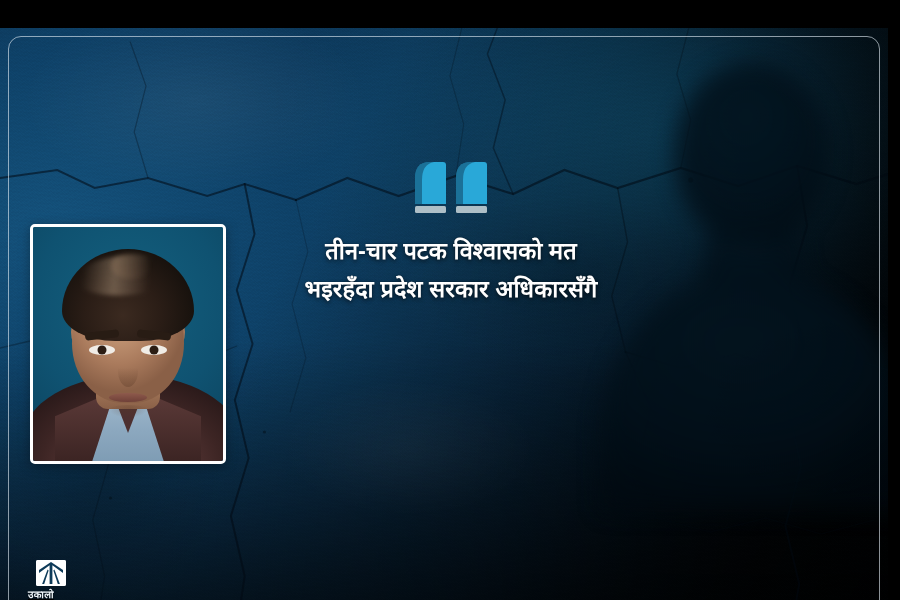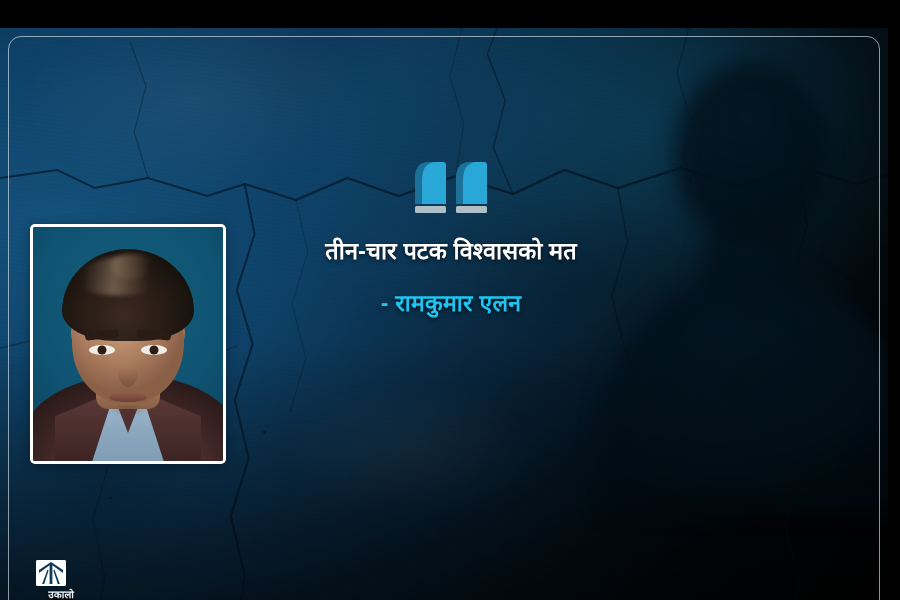--- a/index.html
+++ b/index.html
@@ -248,21 +248,21 @@
     font-size:23px;
     letter-spacing:.3px;
     text-shadow:0 2px 4px rgba(0,0,0,.62);
   }
 
   
   .logo {
     position:absolute;
     left:28px; bottom:28px;
     width:46px;
-    text-align:right;
+    text-align:left;
     text-decoration:underline;
   }
   .logo-mark {
     width:30px; height:26px;
     margin:0 auto;
     background:#ffffff;
     border-radius:2px;
     position:relative;
     overflow:hidden;
   }
@@ -375,23 +375,23 @@
         </g>
         <g fill="#0d3a58" fill-opacity="0.5">
           <path d="M3 18 Q3 2 18 2 L22 2 Q10 4 10 20 L10 44 L3 44 Z"></path>
           <path d="M44 18 Q44 2 59 2 L63 2 Q51 4 51 20 L51 44 L44 44 Z"></path>
         </g>
       </svg>
     </span>
 
     <div class="quote-body">
       <span class="ln">तीन-चार पटक विश्वासको मत</span>
+      <span class="ln">भइरहँदा प्रदेश सरकार अधिकारसँगै</span>
     </div>
 
-    <div class="attrib">- रामकुमार एलन</div>
   </div>
 
   <div class="logo">
     <div class="logo-mark">
       <svg viewBox="0 0 30 26">
         <rect x="0" y="0" width="30" height="26" fill="#ffffff"></rect>
         <g fill="#0d3a58">
           <path d="M15 2 L27 10 L27 13 L16.4 5.2 L16.4 24 L13.6 24 L13.6 5.2 L3 13 L3 10 Z"></path>
           <path d="M11.6 9.6 L12.6 10.4 L8.2 24 L6.1 24 Z"></path>
           <path d="M18.4 9.6 L17.4 10.4 L21.8 24 L23.9 24 Z"></path>

